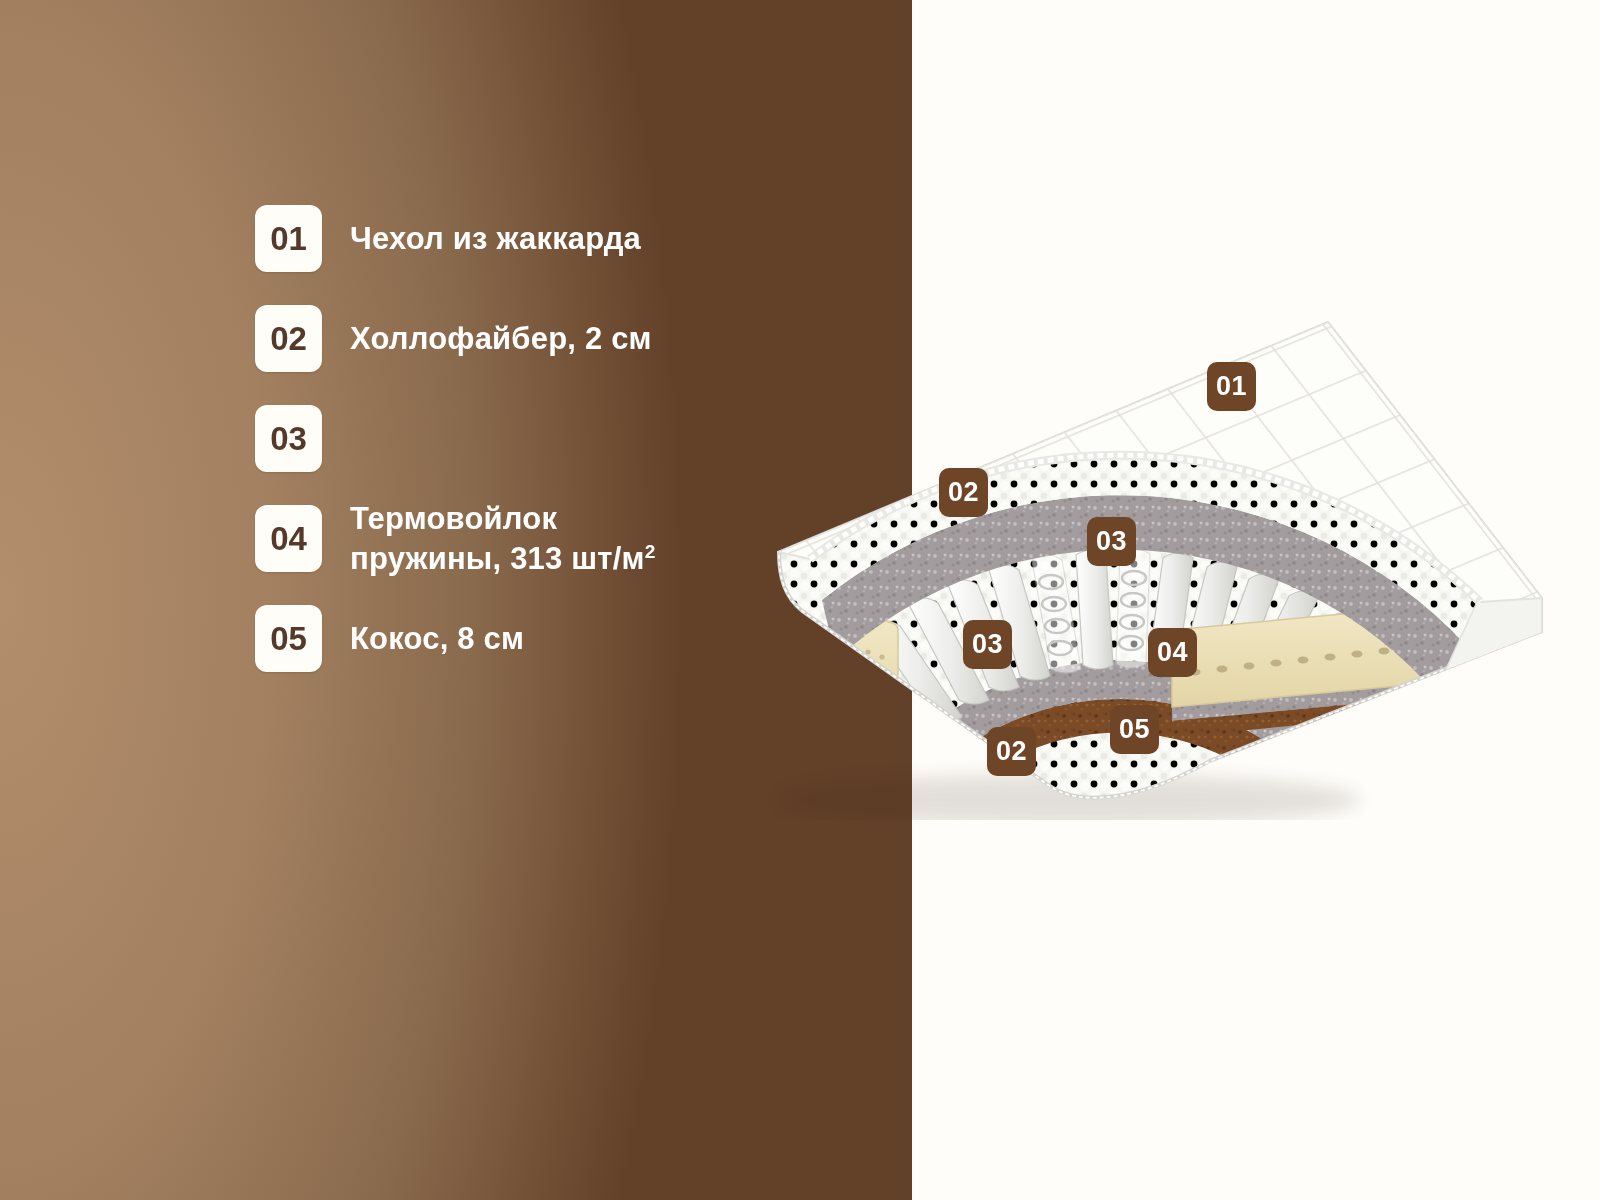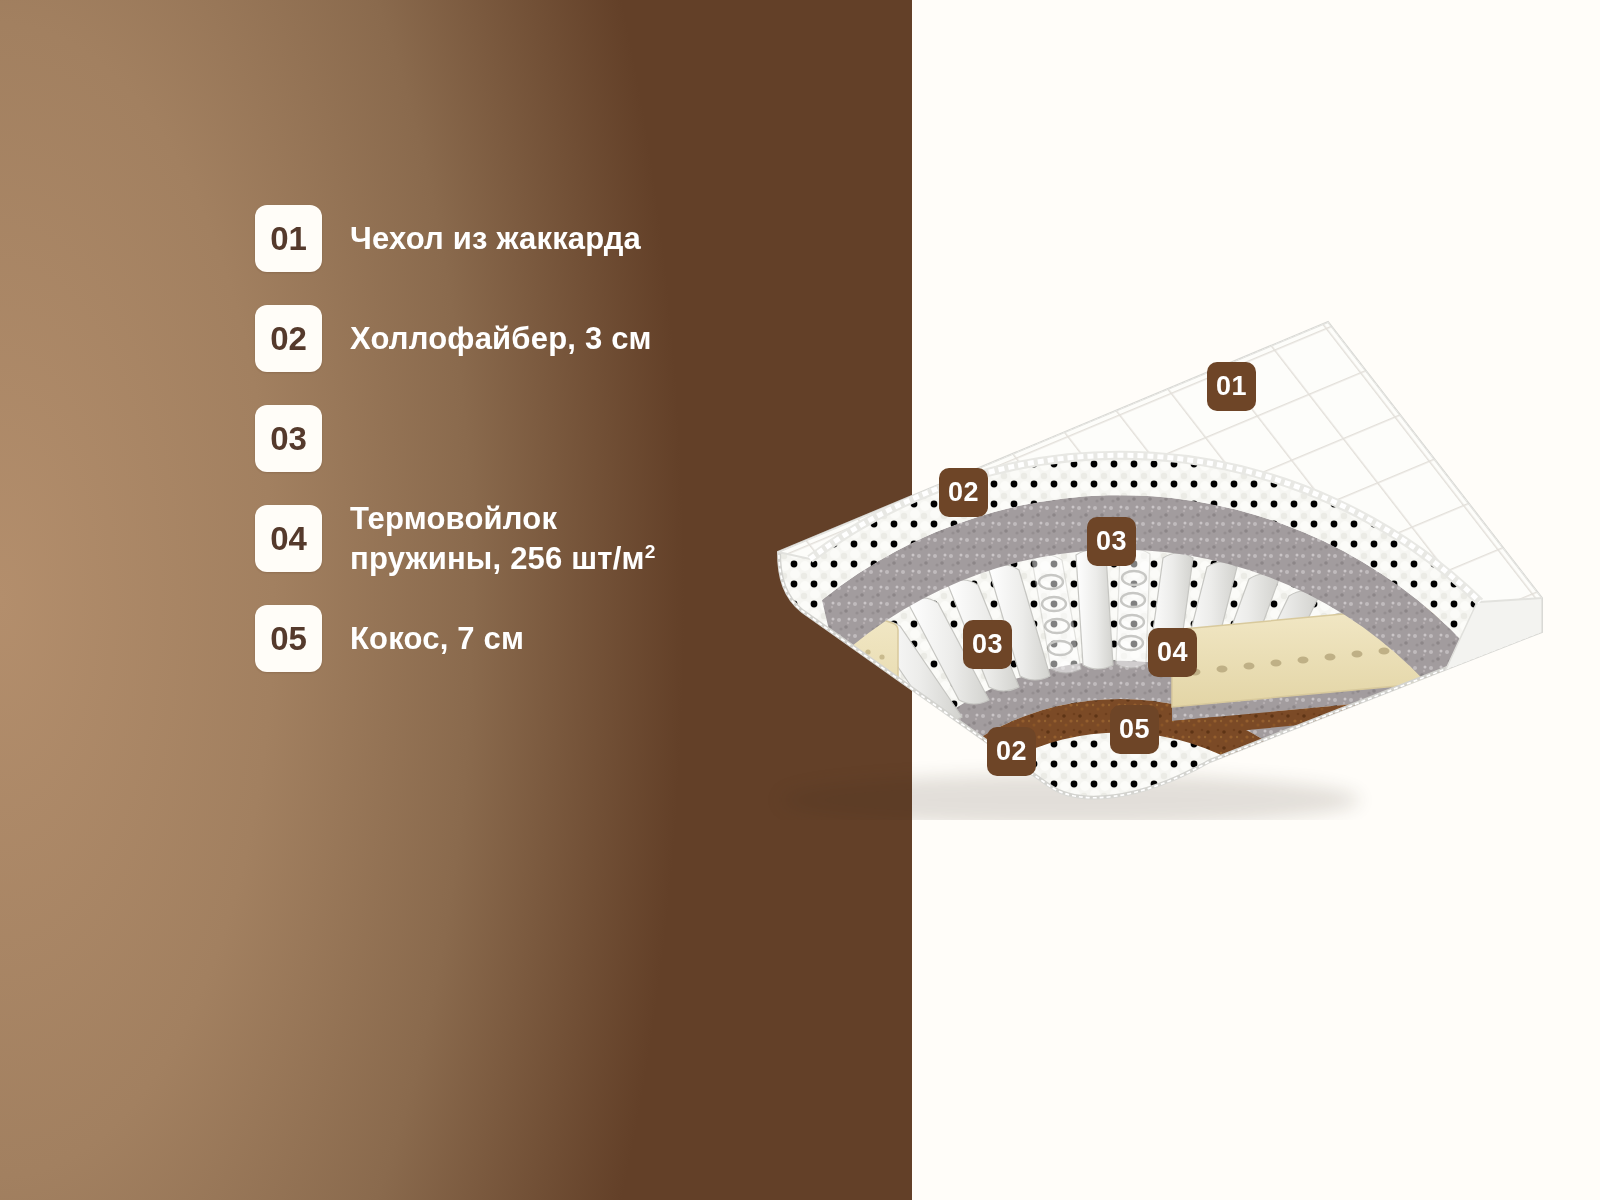--- a/index.html
+++ b/index.html
@@ -41,32 +41,32 @@
 
 <div class="brand-panel"></div>
 
 <div class="legend">
   <div class="legend-row">
     <div class="legend-tile">01</div>
     <div class="legend-label">Чехол из жаккарда</div>
   </div>
   <div class="legend-row">
     <div class="legend-tile">02</div>
-    <div class="legend-label">Холлофайбер, 3 см</div>
+    <div class="legend-label">Холлофайбер, 2 см</div>
   </div>
   <div class="legend-row">
     <div class="legend-tile">03</div>
   </div>
   <div class="legend-row">
     <div class="legend-tile">04</div>
-    <div class="legend-label"><span>Термовойлок</span><br><span>пружины, 256 шт/м</span><sup>2</sup></div>
+    <div class="legend-label"><span>Термовойлок</span><br><span>пружины, 313 шт/м</span><sup>2</sup></div>
   </div>
   <div class="legend-row">
     <div class="legend-tile">05</div>
-    <div class="legend-label">Кокос, 7 см</div>
+    <div class="legend-label">Кокос, 8 см</div>
   </div>
 </div>
 
 <svg class="scene" viewBox="0 0 820 540" xmlns="http://www.w3.org/2000/svg">
   <defs>
     <clipPath id="baseClip">
       <path d="M 38,272 L 588,42 L 802,318 L 802,352 L 470,482 C 400,522 338,528 308,506 L 62,332 C 44,318 38,298 38,272 Z"></path>
     </clipPath>
     <pattern id="quiltPat" width="56" height="56" patternUnits="userSpaceOnUse" patternTransform="matrix(0.923,-0.386,0.613,0.790,0,0)">
       <rect width="56" height="56" fill="#fdfdfa"></rect>

